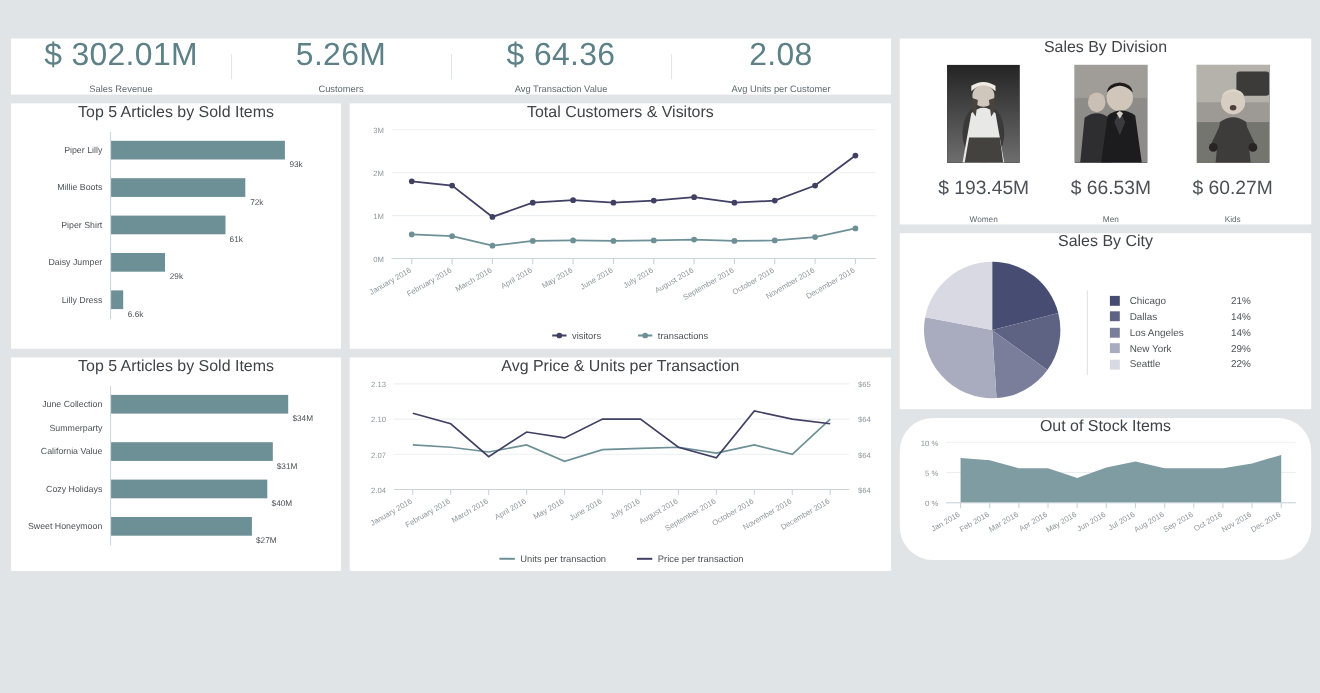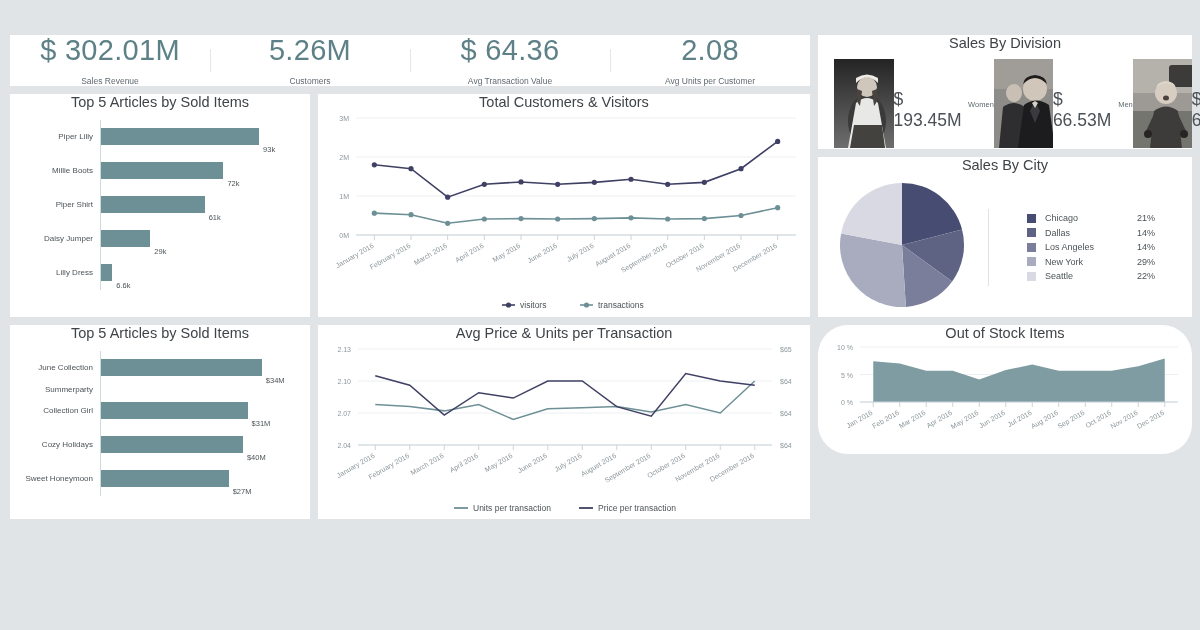--- a/index.html
+++ b/index.html
@@ -63,32 +63,32 @@
   svg { display: block; }
   .tick { font-size: 7px; fill: #8d979c; font-family: "Liberation Sans", sans-serif; }
   .xtick { font-size: 7px; fill: #8d979c; font-family: "Liberation Sans", sans-serif; }
   .legend-txt { font-size: 8.5px; fill: #4c5357; font-family: "Liberation Sans", sans-serif; }
   .grid { stroke: #eceff1; stroke-width: 1; }
   .axisline { stroke: #c9d4da; stroke-width: 1; }
 
   
   .div-card { height: 200px; }
   .div-items { display: flex; justify-content: space-around; padding: 8px 16px 0; }
-  .div-item { display: flex; flex-direction: row; align-items: center; }
+  .div-item { display: flex; flex-direction: column; align-items: center; }
   .div-photo {
     width: 66px; height: 89px; background: #2b2b2b;
     position: relative; overflow: hidden;
   }
   .div-value { font-size: 17.5px; color: #4b5156; margin-top: 12px; font-weight: 400; }
-  .div-label { font-size: 7.5px; color: #5f6a70; margin-top: 2px; }
+  .div-label { font-size: 7.5px; color: #5f6a70; margin-top: 14px; }
 
   
   .pie-card { height: 180px; }
   .pie-wrap { display: flex; align-items: center; padding: 4px 14px 0 14px; }
-  .pie-legend { margin-left: 16px; border-left: 1px solid #dfe3e6; padding-left: 38px; }
+  .pie-legend { margin-left: 16px; border-left: 1px solid #dfe3e6; padding-left: 20px; }
   .leg-row { display: flex; align-items: center; margin: 4.5px 0; }
   .leg-sw { width: 9px; height: 9px; margin-right: 9px; }
   .leg-name { font-size: 9px; color: #4c5357; width: 78px; }
   .leg-pct { font-size: 9px; color: #4c5357; text-align: right; width: 32px; }
 
   
   .stock-card { height: 145px; border-radius: 30px; }
 </style>
 </head>
 <body>
@@ -257,21 +257,21 @@
                 <div class="bar-track">
                   <div class="bar-fill" style="width: 160.811px; background: rgb(109, 144, 150);"></div>
                   <div class="bar-val">$34M</div>
                 </div>
               </div>
               <div class="bar-line">
                 <div class="bar-cat">Summerparty</div>
                 <div class="bar-axis"></div>
               </div>
               <div class="bar-line">
-                <div class="bar-cat">Collection Girl</div>
+                <div class="bar-cat">California Value</div>
                 <div class="bar-axis"></div>
                 <div class="bar-track">
                   <div class="bar-fill" style="width: 146.622px; background: rgb(109, 144, 150);"></div>
                   <div class="bar-val">$31M</div>
                 </div>
               </div>
               <div class="bar-line">
                 <div class="bar-cat">Cozy Holidays</div>
                 <div class="bar-axis"></div>
                 <div class="bar-track">

